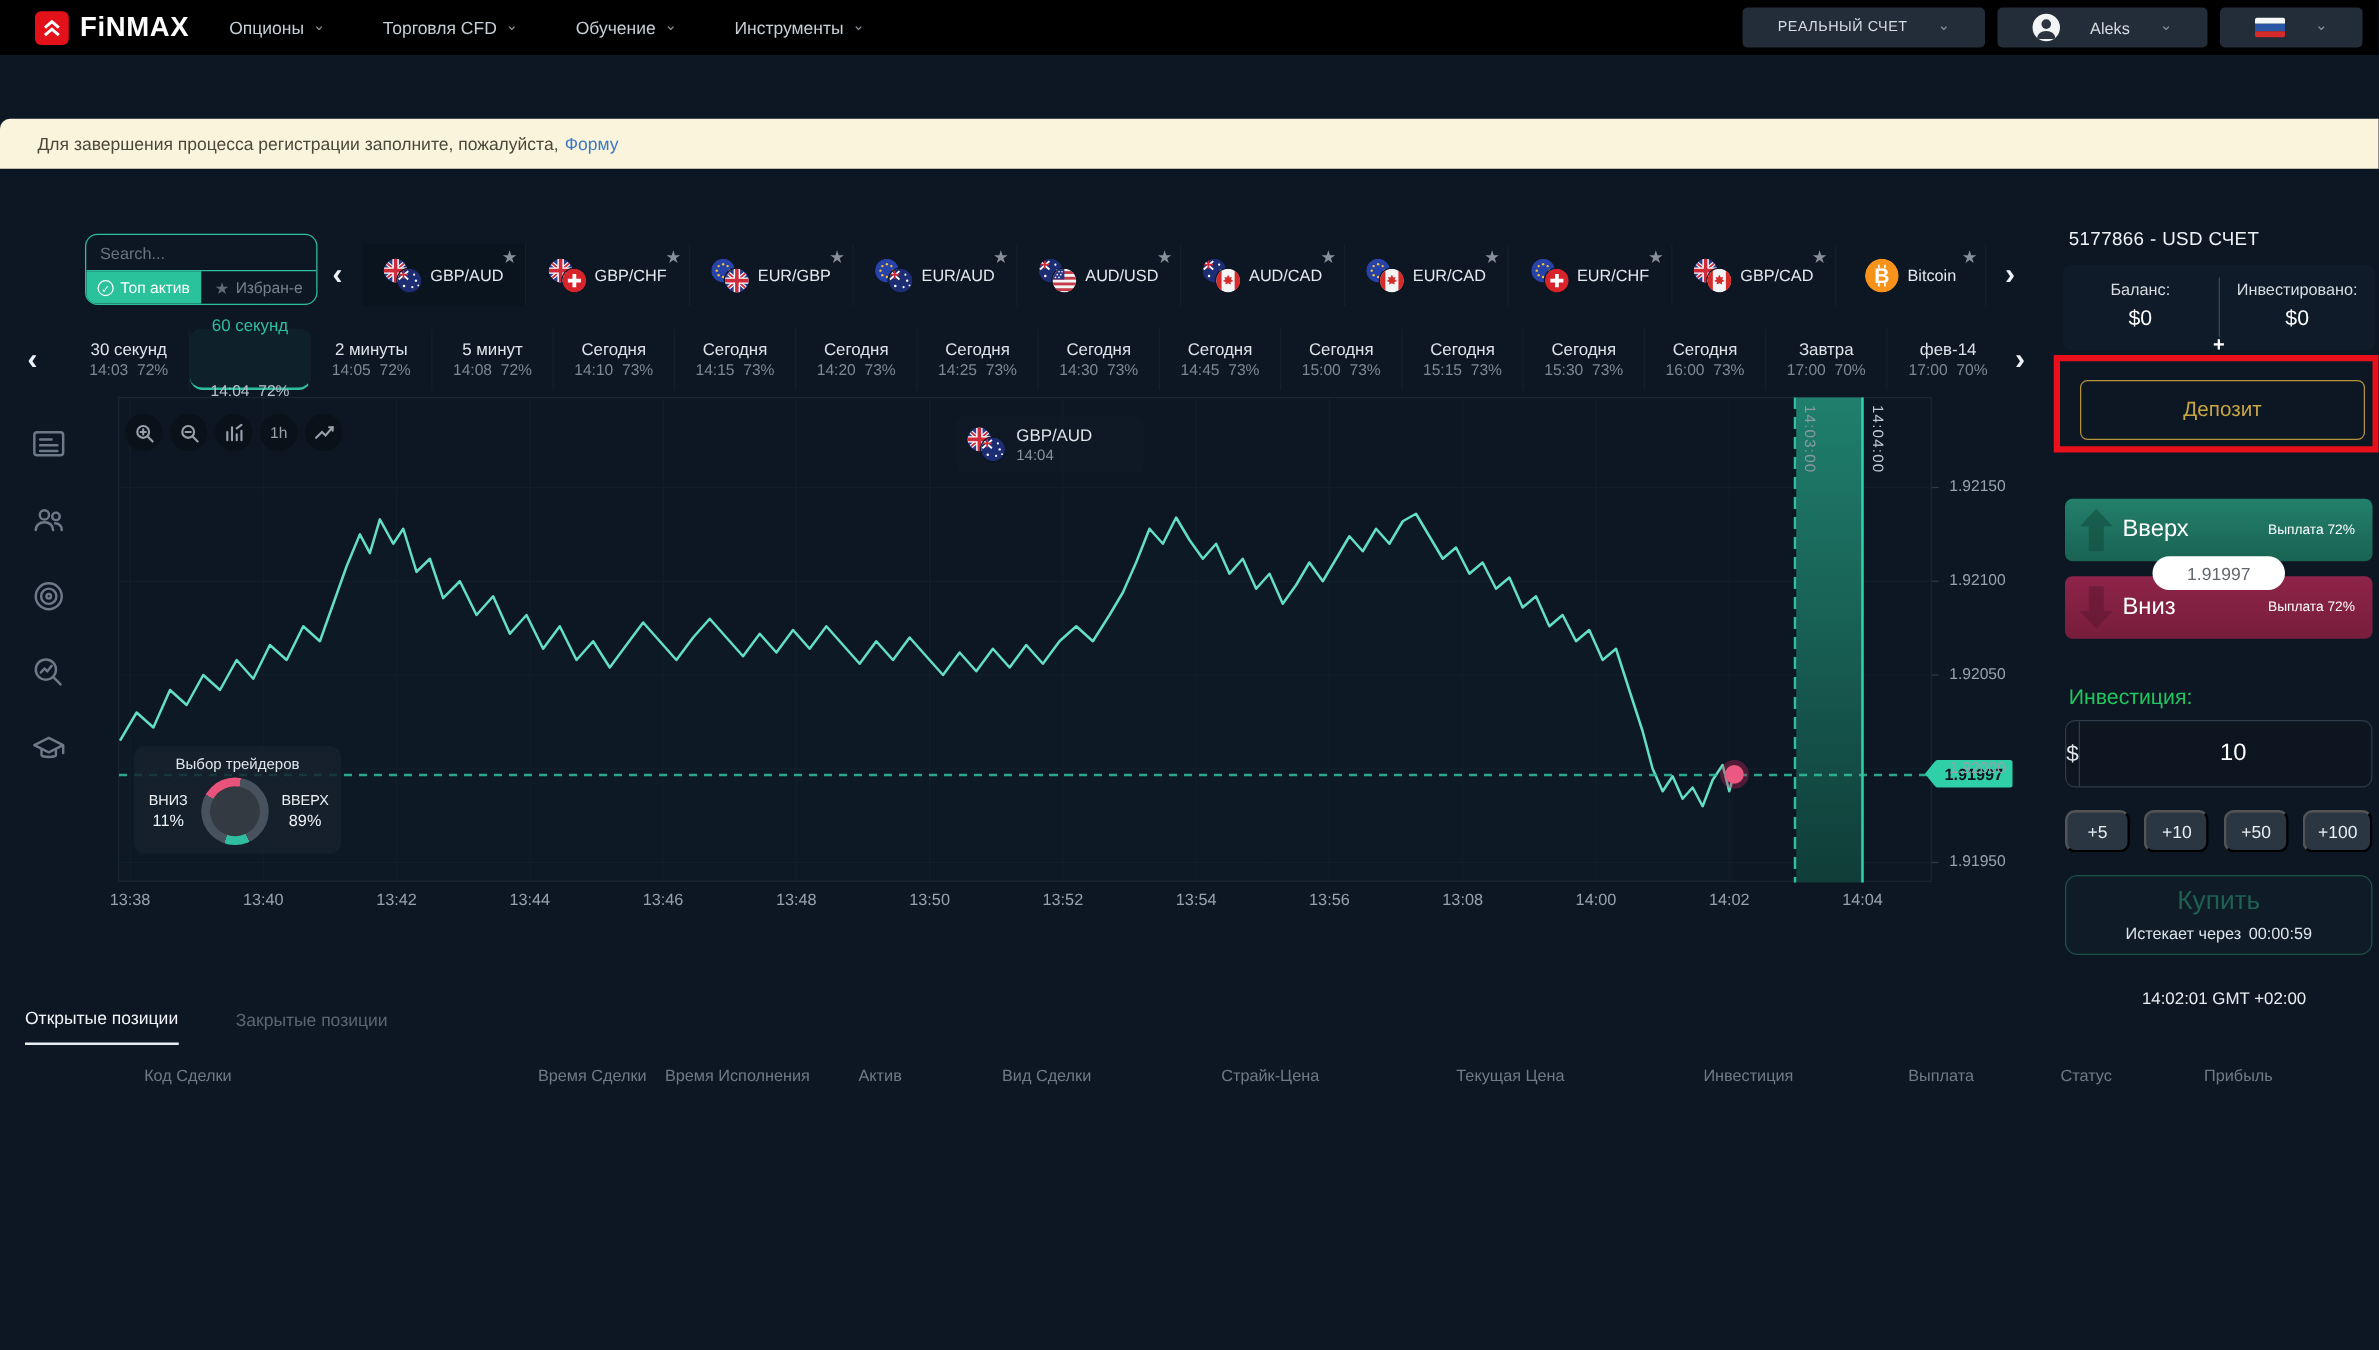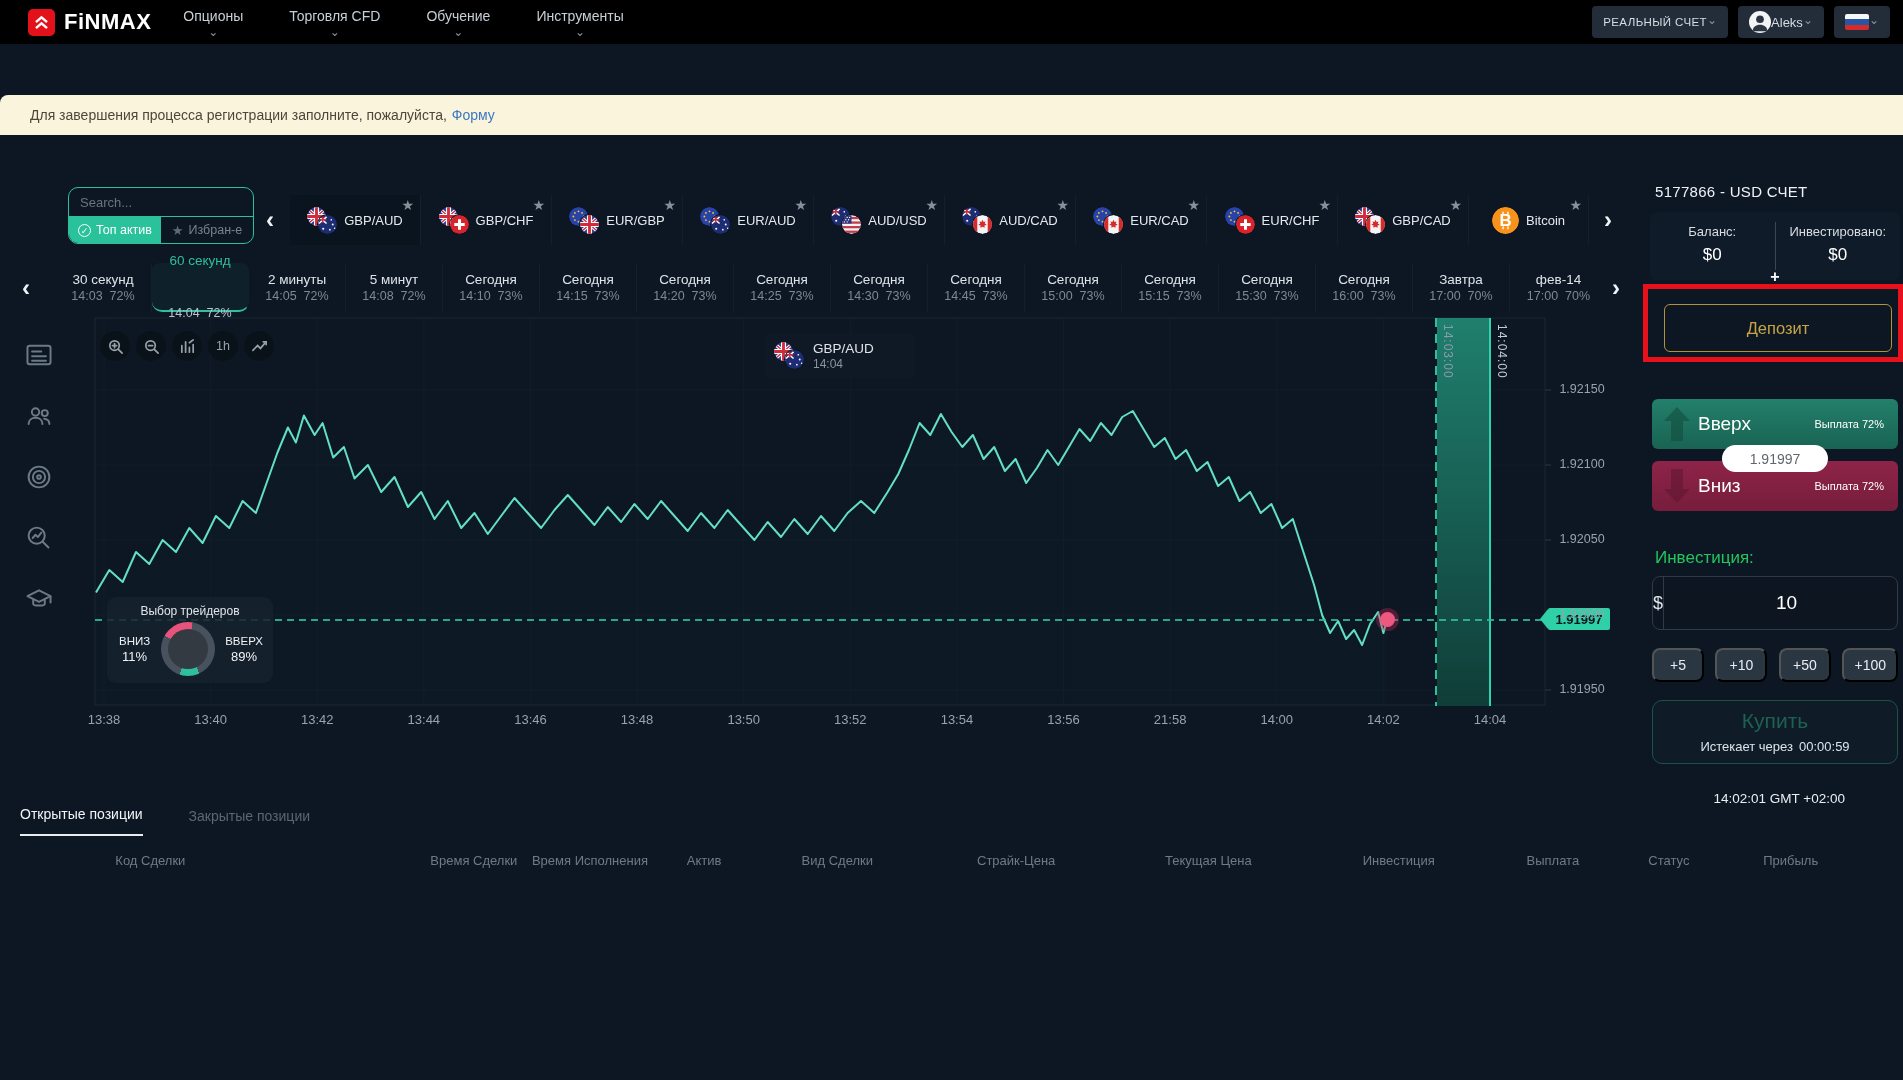--- a/index.html
+++ b/index.html
@@ -7,24 +7,24 @@
     font-family:"Liberation Sans", sans-serif; }
   .stage { position:relative; width:1903px; height:1080px; background:#0d1724; }
 
   
   .navbar { position:absolute; left:0; top:0; width:100%; height:44px; background:#000000; display:flex; align-items:center; z-index:20; }
   .logo { display:flex; align-items:center; gap:9px; margin-left:28px; cursor:pointer; }
   .logo-icon { width:27px; height:27px; background:#e3121a; border-radius:5px; display:flex; align-items:center; justify-content:center; }
   .logo-icon svg { width:19px; height:19px; }
   .logo-text { color:#fff; font-size:22px; font-weight:bold; letter-spacing:.5px; }
   .nav-menu { display:flex; gap:46px; margin-left:32px; }
-  .menu-item { display:flex; align-items:center; gap:7px; color:#c7cfd7; font-size:14px; cursor:pointer;flex-direction:column; }
+  .menu-item { display:flex; align-items:center; gap:7px; color:#c7cfd7; font-size:14px; cursor:pointer; }
   .chev { color:#8a939d; font-size:12px; line-height:6px; transform:translateY(-2px); }
   .nav-right { position:absolute; right:13px; top:6px; display:flex; gap:10px; }
-  .nav-btn { background:#222d39; border-radius:4px; height:32px; display:flex; align-items:center; gap:0; padding:0 11px; color:#d5dce3; cursor:pointer; }
+  .nav-btn { background:#222d39; border-radius:4px; height:32px; display:flex; align-items:center; gap:24px; padding:0 28px; color:#d5dce3; cursor:pointer; }
   .acct-label { font-size:11.5px; letter-spacing:.4px; }
   .avatar { width:22px; height:22px; border-radius:50%; background:#f2f4f6; overflow:hidden; }
   .user-name { font-size:13px; }
   .ru-flag { width:24px; height:16px; border-radius:2px; overflow:hidden; display:flex; flex-direction:column; }
   .ru-flag i { flex:1; display:block; }
   .ru-flag i:nth-child(1){background:#f5f7f9;} .ru-flag i:nth-child(2){background:#2a55a5;} .ru-flag i:nth-child(3){background:#d register52b2b;}
   .ru-flag i.w{background:#f5f7f9;} .ru-flag i.b{background:#2a55a5;} .ru-flag i.r{background:#d52b2b;}
 
   
   .notice { position:absolute; left:0; top:95px; width:100%; height:40px; background:#fbf4dd; border-radius:8px 0 0 0; display:flex; align-items:center; padding-left:30px; z-index:5; }
@@ -693,21 +693,21 @@
         <span class="xtick" style="left: 104px; top: 712px;">13:38</span>
         <span class="xtick" style="left: 210.615px; top: 712px;">13:40</span>
         <span class="xtick" style="left: 317.231px; top: 712px;">13:42</span>
         <span class="xtick" style="left: 423.846px; top: 712px;">13:44</span>
         <span class="xtick" style="left: 530.462px; top: 712px;">13:46</span>
         <span class="xtick" style="left: 637.077px; top: 712px;">13:48</span>
         <span class="xtick" style="left: 743.692px; top: 712px;">13:50</span>
         <span class="xtick" style="left: 850.308px; top: 712px;">13:52</span>
         <span class="xtick" style="left: 956.923px; top: 712px;">13:54</span>
         <span class="xtick" style="left: 1063.54px; top: 712px;">13:56</span>
-        <span class="xtick" style="left: 1170.15px; top: 712px;">21:58</span>
+        <span class="xtick" style="left: 1170.15px; top: 712px;">13:08</span>
         <span class="xtick" style="left: 1276.77px; top: 712px;">14:00</span>
         <span class="xtick" style="left: 1383.38px; top: 712px;">14:02</span>
         <span class="xtick" style="left: 1490px; top: 712px;">14:04</span>
         <span class="ytick" style="left: 1552px; top: 382px;">1.92150</span>
         <span class="ytick" style="left: 1552px; top: 457px;">1.92100</span>
         <span class="ytick" style="left: 1552px; top: 532px;">1.92050</span>
         <span class="ytick" style="left: 1552px; top: 607px;">1.92000</span>
         <span class="ytick" style="left: 1552px; top: 682px;">1.91950</span>
       </div>
   </div>

